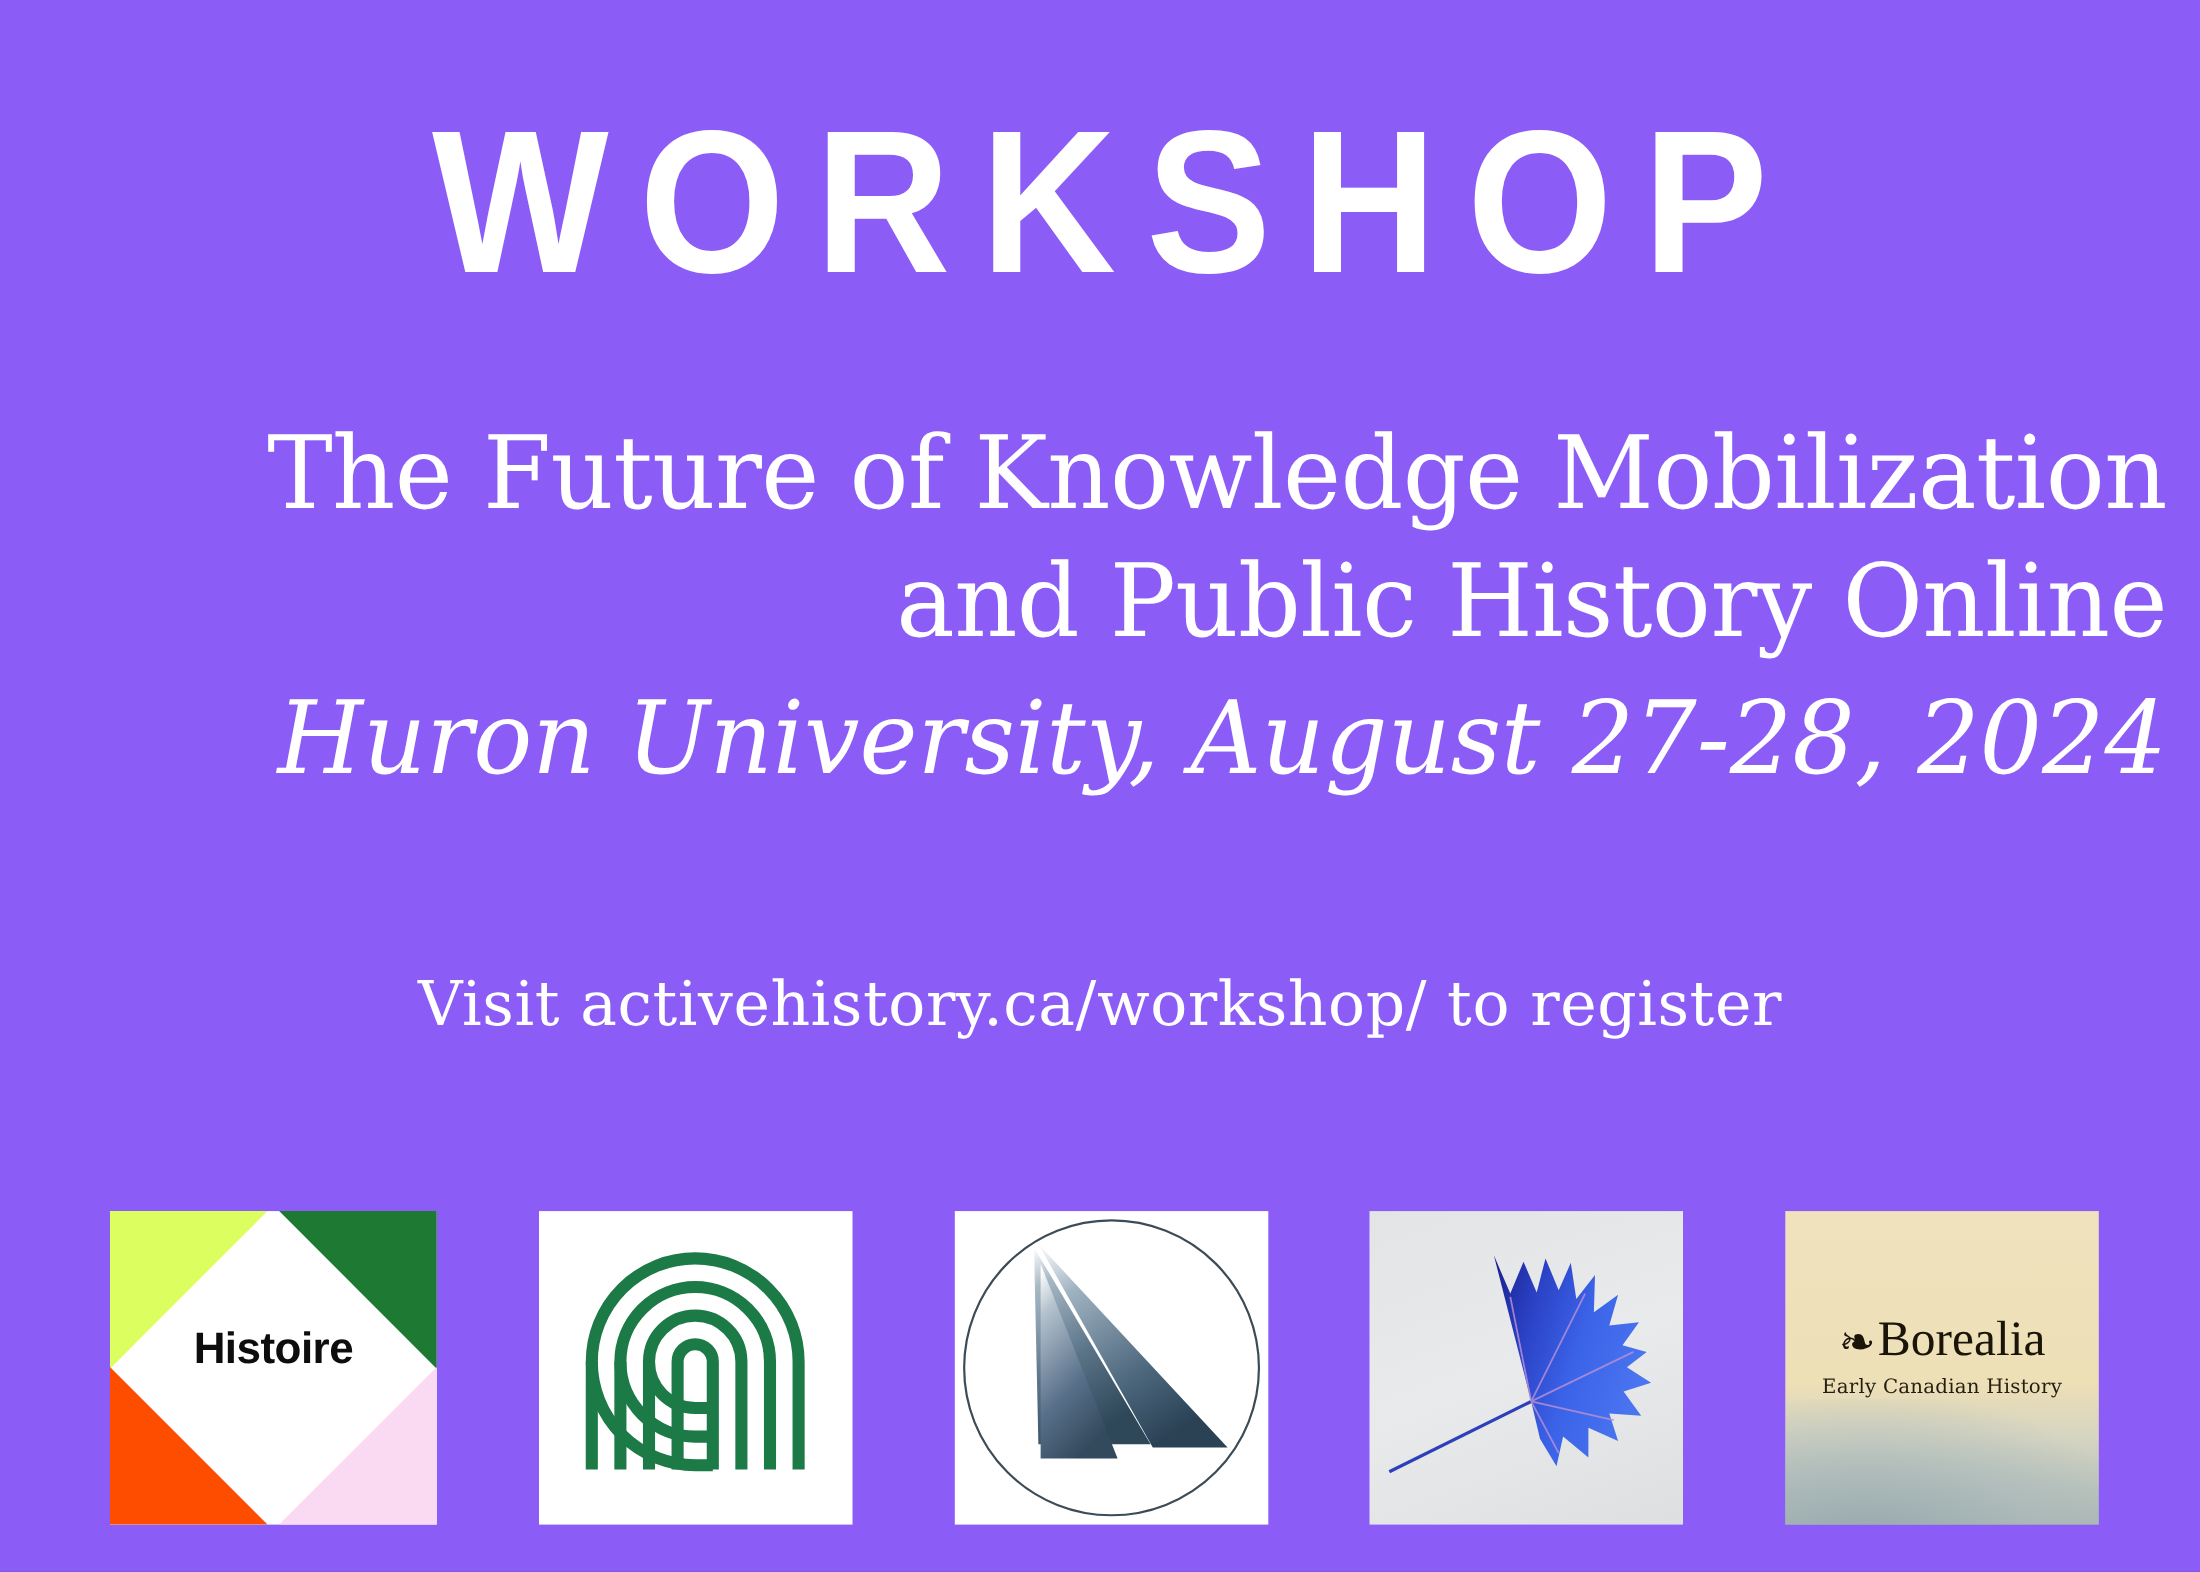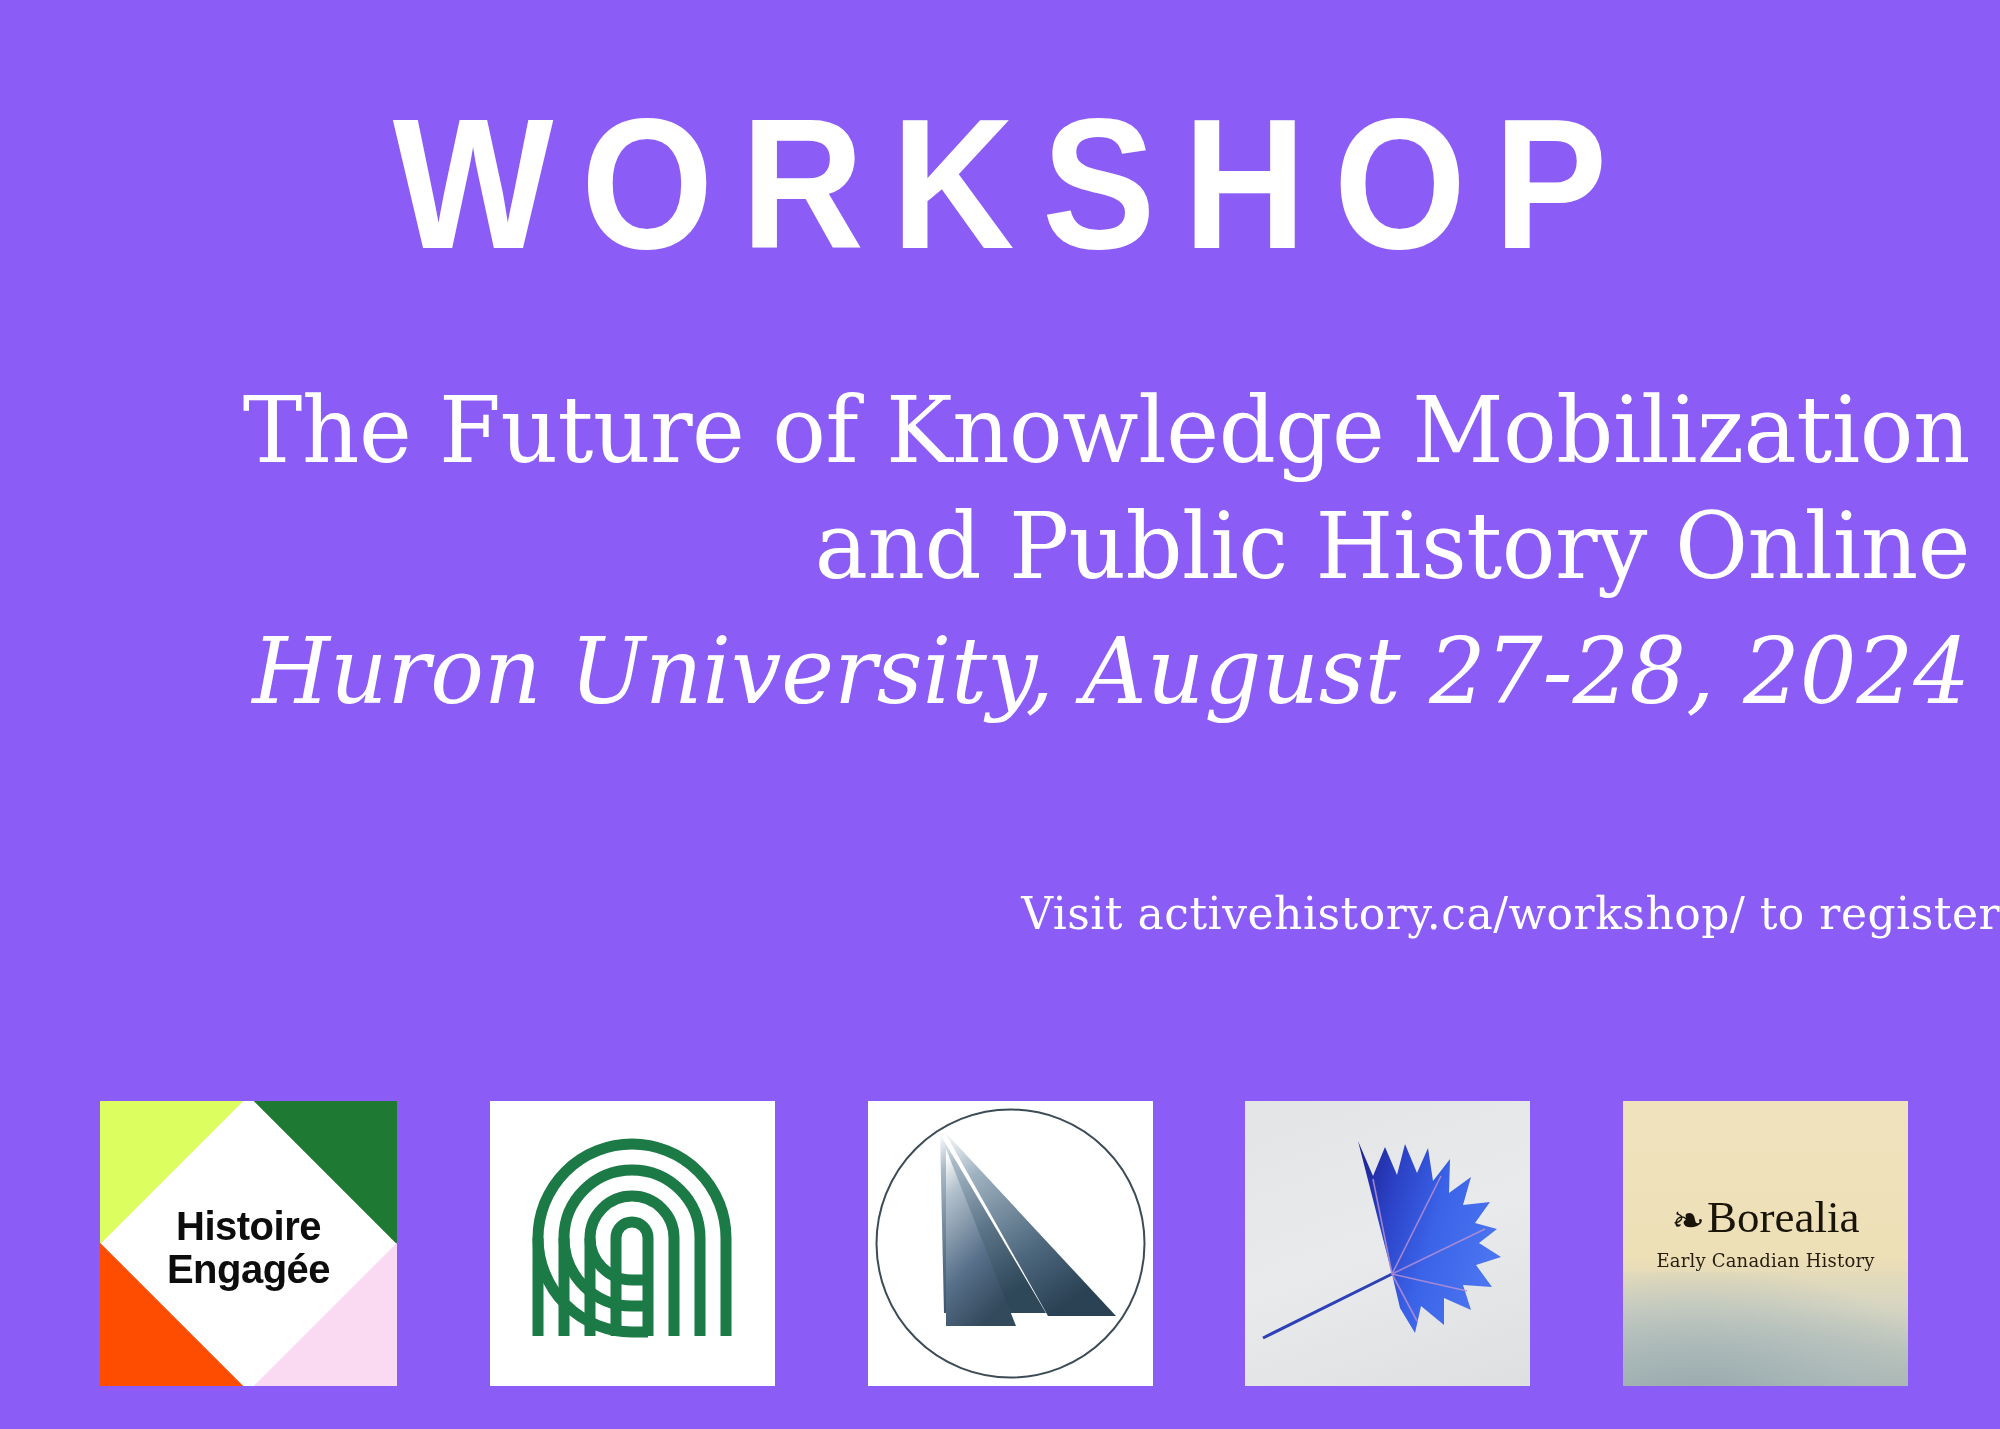--- a/index.html
+++ b/index.html
@@ -62,24 +62,24 @@
     margin-top: 6px;
     transform: scaleX(0.97);
   }
 
   
   .register-line {
     position: absolute;
     top: 878px;
     left: 0;
     width: 2000px;
-    text-align: right;
+    text-align: center;
     color: #ffffff;
     font-family: "DejaVu Serif", "Liberation Serif", serif;
-    font-size: 44px;
+    font-size: 56px;
     line-height: 72px;
     letter-spacing: 0.5px;
     white-space: nowrap;
   }
 
   
   .logo-strip {
     position: absolute;
     left: 100px;
     top: 1101px;
@@ -237,21 +237,20 @@
       <span class="he-tri he-tl"></span>
       <span class="he-tri he-tl2"></span>
       <span class="he-tri he-tr"></span>
       <span class="he-tri he-tr2"></span>
       <span class="he-tri he-bl"></span>
       <span class="he-tri he-bl2"></span>
       <span class="he-tri he-br"></span>
       <span class="he-tri he-br2"></span>
       <div class="he-text">
         <div>Histoire</div>
-        <div>Engagée</div>
       </div>
     </div>
 
     <div class="logo-tile ah-logo">
       <svg width="285" height="285" viewBox="0 0 285 285">
         <g fill="none" stroke="#1b7a45" stroke-width="11">
           <path d="M 48 235 L 48 137 A 94 94 0 0 1 236 137 L 236 235"></path>
           <path d="M 74 235 L 74 137 A 68 68 0 0 1 210 137 L 210 235"></path>
           <path d="M 100 235 L 100 137 A 42 42 0 0 1 184 137 L 184 235"></path>
           <path d="M 126 235 L 126 137 A 16 16 0 0 1 158 137 L 158 235"></path>

